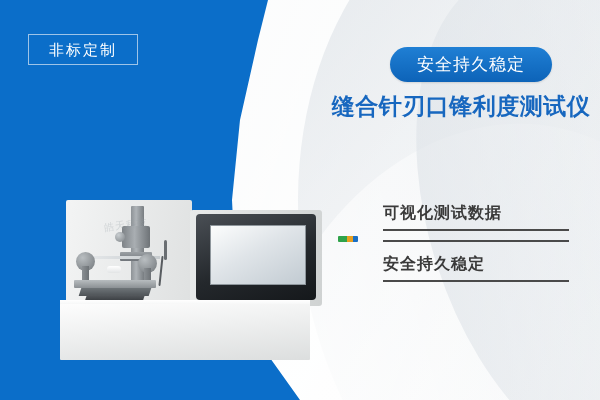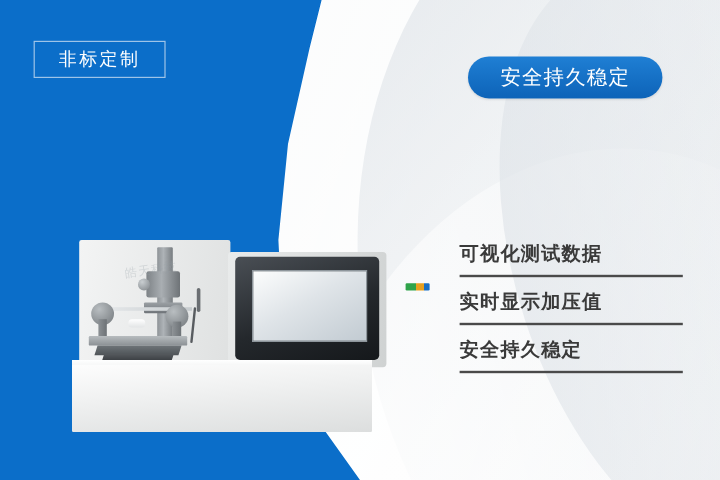--- a/index.html
+++ b/index.html
@@ -152,25 +152,25 @@
     <div class="swoosh sw2"></div>
     <div class="swoosh sw3"></div>
     <div class="swoosh sw4"></div>
   </div>
 
   <div class="blue-panel"></div>
 
   <div class="nonstandard-badge">非标定制</div>
 
   <div class="pill">安全持久稳定</div>
+  <div class="headline">缝合针刃口锋利度测试仪</div>
 
   <div class="features">
     <div class="feature">可视化测试数据</div>
     <div class="rule"></div>
-    <div class="feature">实时显示加压值</div>
     <div class="rule"></div>
     <div class="feature">安全持久稳定</div>
     <div class="rule"></div>
   </div>
 
   <div class="machine">
 
     <div class="back-panel"></div>
 
     <div>

